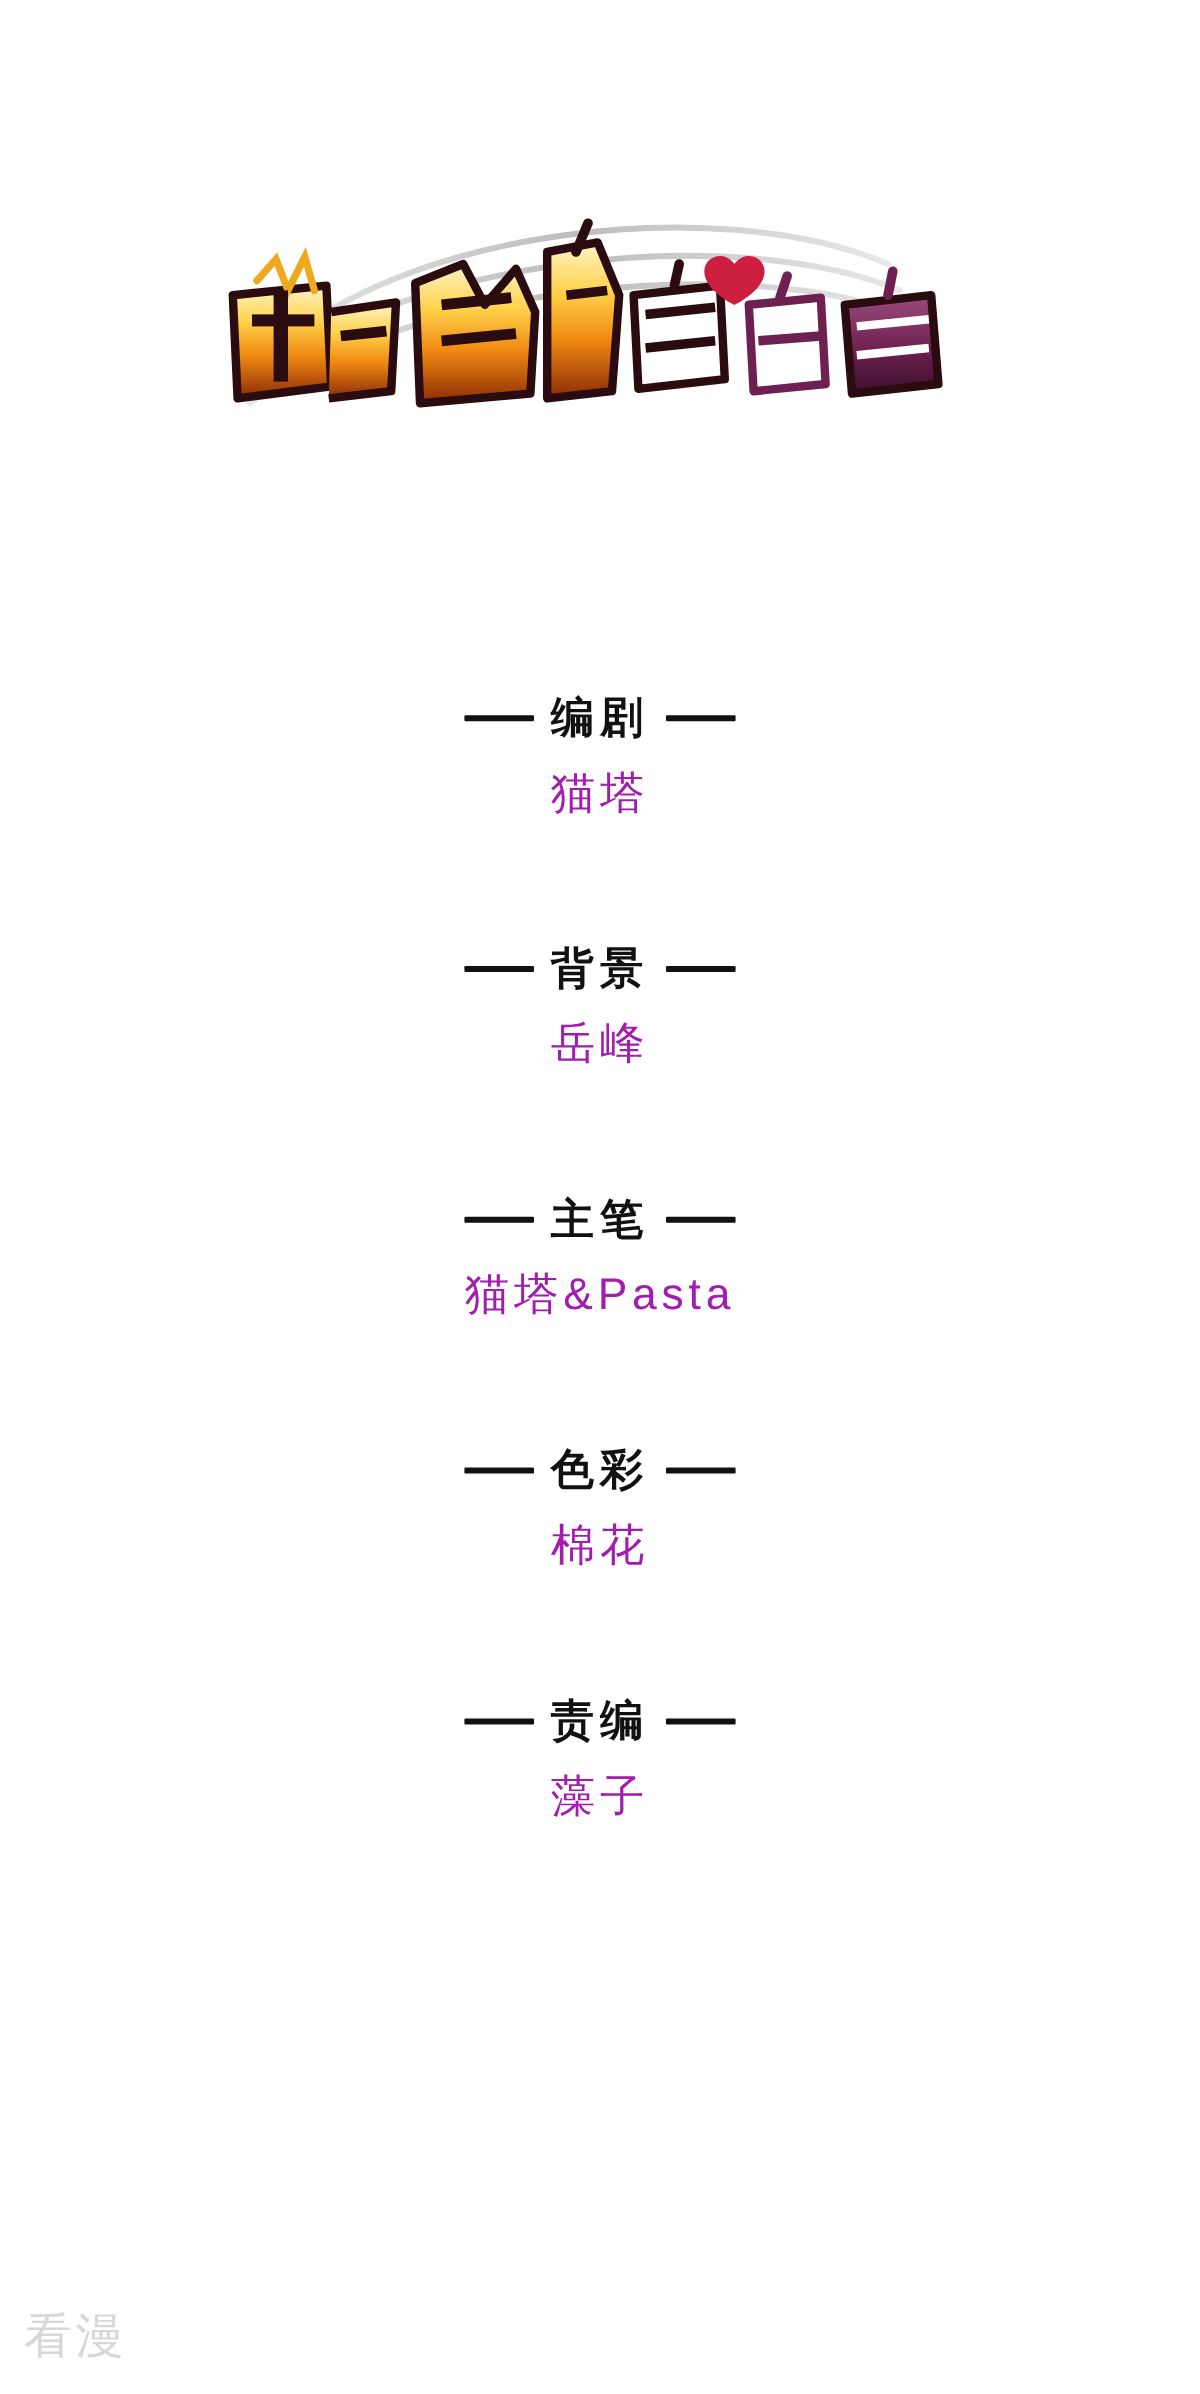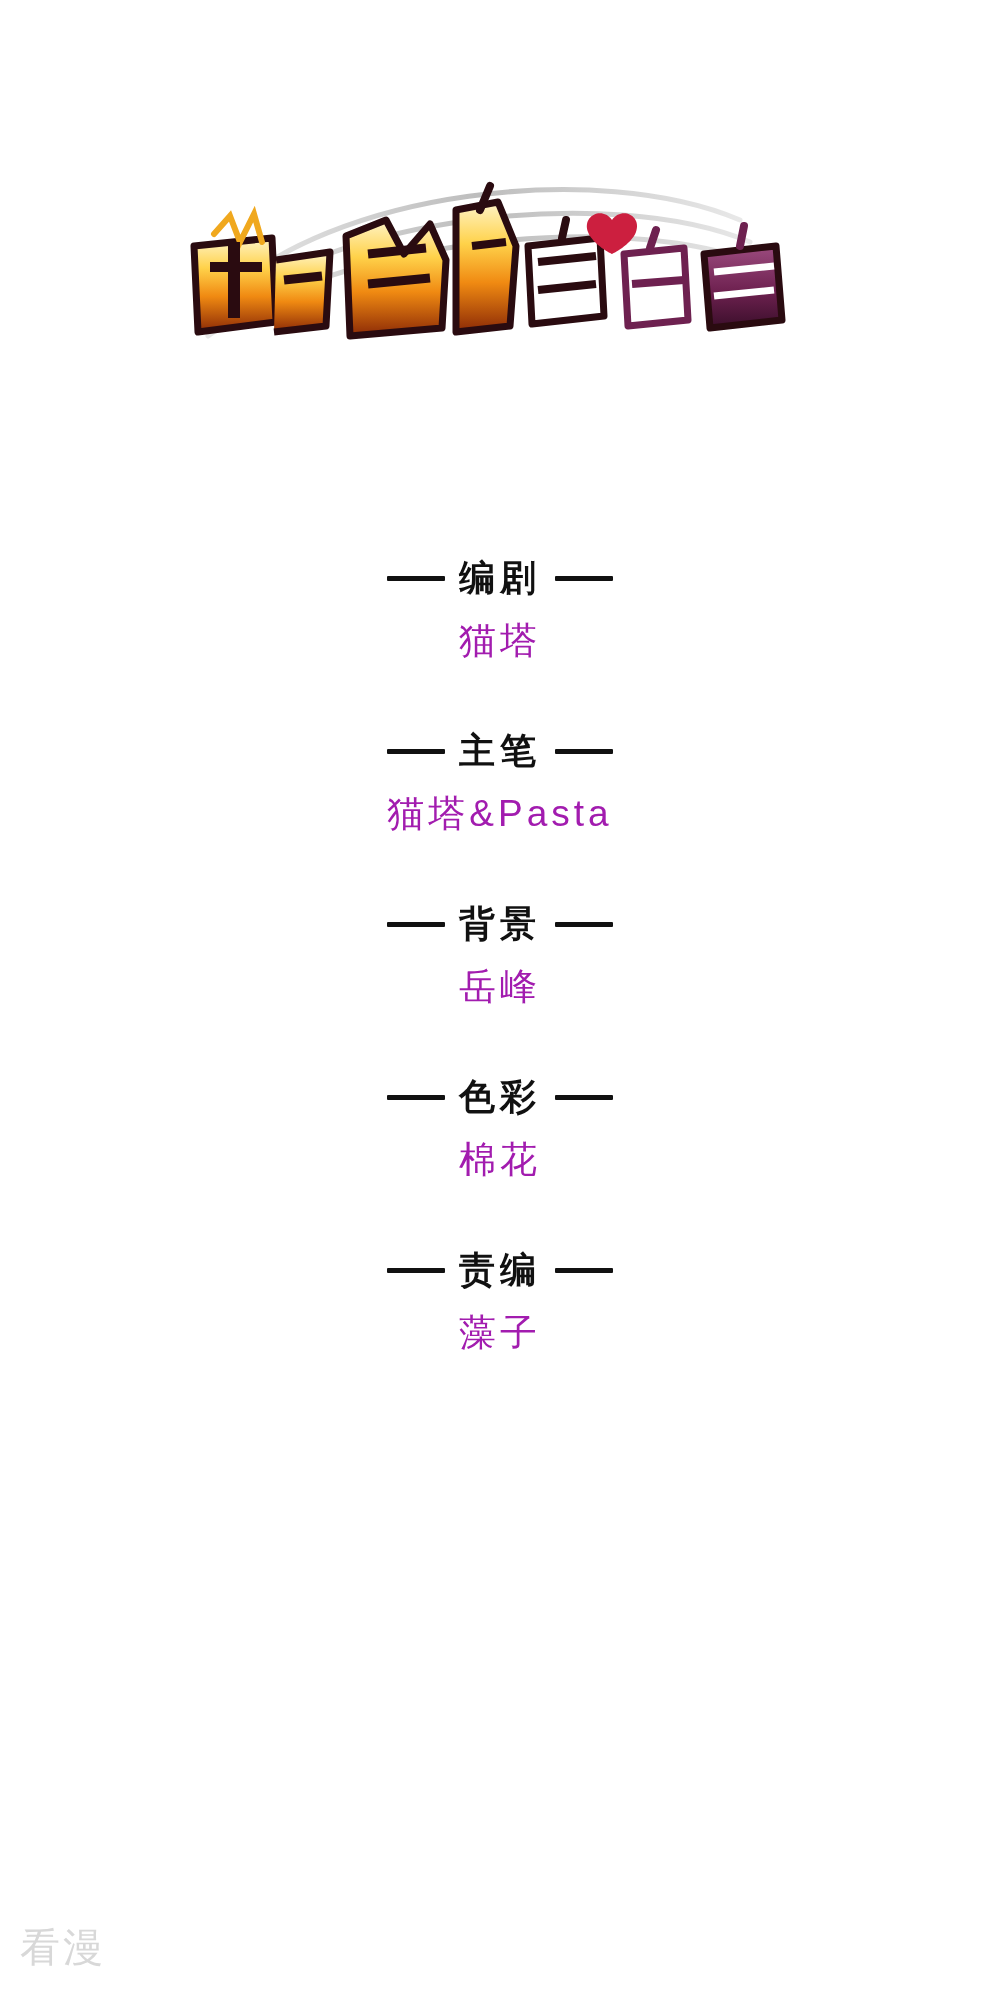--- a/index.html
+++ b/index.html
@@ -25,25 +25,26 @@
   }
   .logo-svg {
     display: block;
     margin: 0 auto;
   }
 
   
   .credits {
     position: absolute;
     left: 0;
-    top: 560px;
+    top: 580px;
     width: 1000px;
     display: flex;
     flex-direction: column;
     align-items: center;
+    gap: 36px;
   }
   .credit-block {
     width: 100%;
     display: flex;
     flex-direction: column;
     align-items: center;
     margin-bottom: 74px;
   }
   .credit-block:last-child { margin-bottom: 0; }
 
@@ -171,38 +172,38 @@
       <span class="dash"></span>
       <span class="role-label">编剧</span>
       <span class="dash"></span>
     </div>
     <div class="credit-name">猫塔</div>
   </div>
 
   <div class="credit-block">
     <div class="role-row">
       <span class="dash"></span>
+      <span class="role-label">背景</span>
+      <span class="dash"></span>
+    </div>
+    <div class="credit-name">岳峰</div>
+  </div>
+
+  <div class="credit-block">
+    <div class="role-row">
+      <span class="dash"></span>
       <span class="role-label">主笔</span>
       <span class="dash"></span>
     </div>
     <div class="credit-name">猫塔&amp;Pasta</div>
   </div>
 
   <div class="credit-block">
     <div class="role-row">
       <span class="dash"></span>
-      <span class="role-label">背景</span>
-      <span class="dash"></span>
-    </div>
-    <div class="credit-name">岳峰</div>
-  </div>
-
-  <div class="credit-block">
-    <div class="role-row">
-      <span class="dash"></span>
       <span class="role-label">色彩</span>
       <span class="dash"></span>
     </div>
     <div class="credit-name">棉花</div>
   </div>
 
   <div class="credit-block">
     <div class="role-row">
       <span class="dash"></span>
       <span class="role-label">责编</span>

